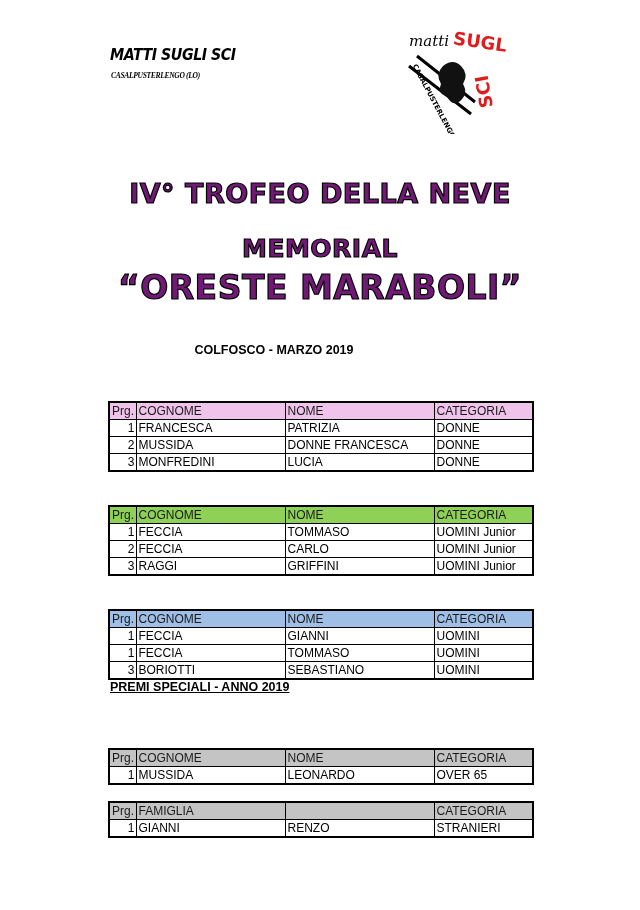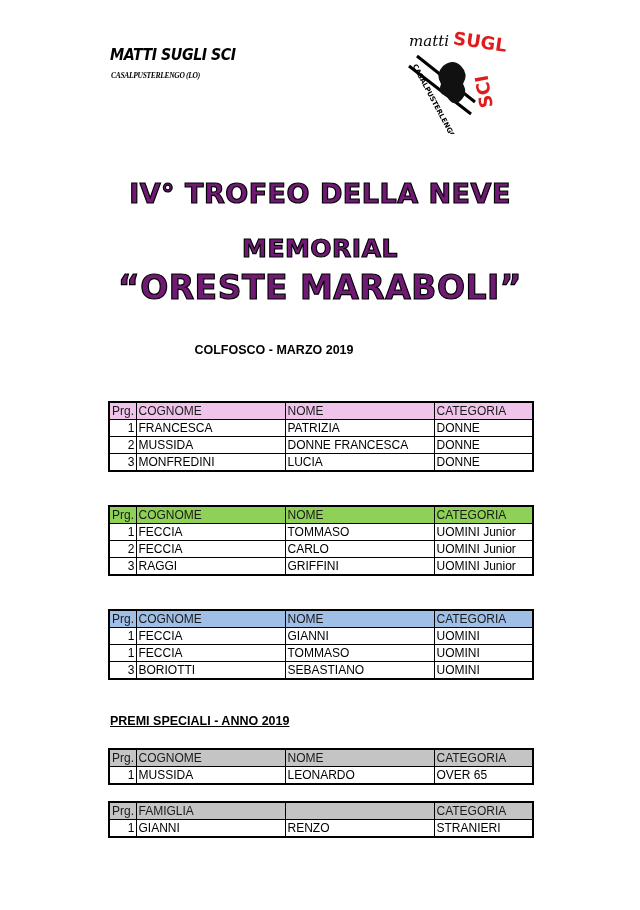--- a/index.html
+++ b/index.html
@@ -5,21 +5,21 @@
   html, body { margin: 0; padding: 0; background: #ffffff; }
   body { width: 640px; height: 910px; position: relative; overflow: hidden; font-family: "Liberation Sans", sans-serif; color: #000; }
   .club-name { position: absolute; left: 110px; top: 46px; font-family: "DejaVu Sans", sans-serif; font-weight: bold; font-style: italic; font-size: 15px; letter-spacing: -0.5px; transform: scaleX(0.95); transform-origin: left; }
   .club-city { position: absolute; left: 111px; top: 71px; font-family: Liberation Serif, serif; font-weight: bold; font-style: italic; font-size: 7.5px; letter-spacing: -0.3px; }
   .logo { position: absolute; left: 395px; top: 22px; width: 112px; height: 112px; }
   .title { position: absolute; left: 0; width: 640px; text-align: center; font-family: "DejaVu Sans", sans-serif; font-weight: 900; color: #701a75; -webkit-text-stroke: 1.2px #000; letter-spacing: 0.5px; }
   .t1 { top: 178px; font-size: 27px; }
   .t2 { top: 234px; font-size: 25px; }
   .t3 { top: 268px; font-size: 33px; }
   .subtitle { position: absolute; left: 0; width: 548px; top: 343px; text-align: center; font-weight: bold; font-size: 12.5px; }
-  .special { position: absolute; left: 110px; top: 714px; font-weight: bold; font-size: 12.5px; text-decoration: underline; }
+  .special { position: absolute; left: 110px; top: 680px; font-weight: bold; font-size: 12.5px; text-decoration: underline; }
   table.res { position: absolute; left: 108px; width: 424px; border-collapse: collapse; font-size: 12px; table-layout: fixed; }
   table.res td { border: 1px solid #000; height: 16px; padding: 0 2px; line-height: 16px; white-space: nowrap; overflow: hidden; }
   table.res { border: 2px solid #000; }
   table.res td.prg { text-align: right; width: 23px; padding-right: 1px; }
   table.res col.c1 { width: 27px; } table.res col.c2 { width: 149px; } table.res col.c3 { width: 149px; } table.res col.c4 { width: 99px; }
   table.res tr.head td { color: #1a1a1a; }
   .pink tr.head td { background: #efc3ea; }
   .green tr.head td { background: #8fd156; }
   .blue tr.head td { background: #9fbfe6; }
   .grey tr.head td { background: #c4c4c4; }

